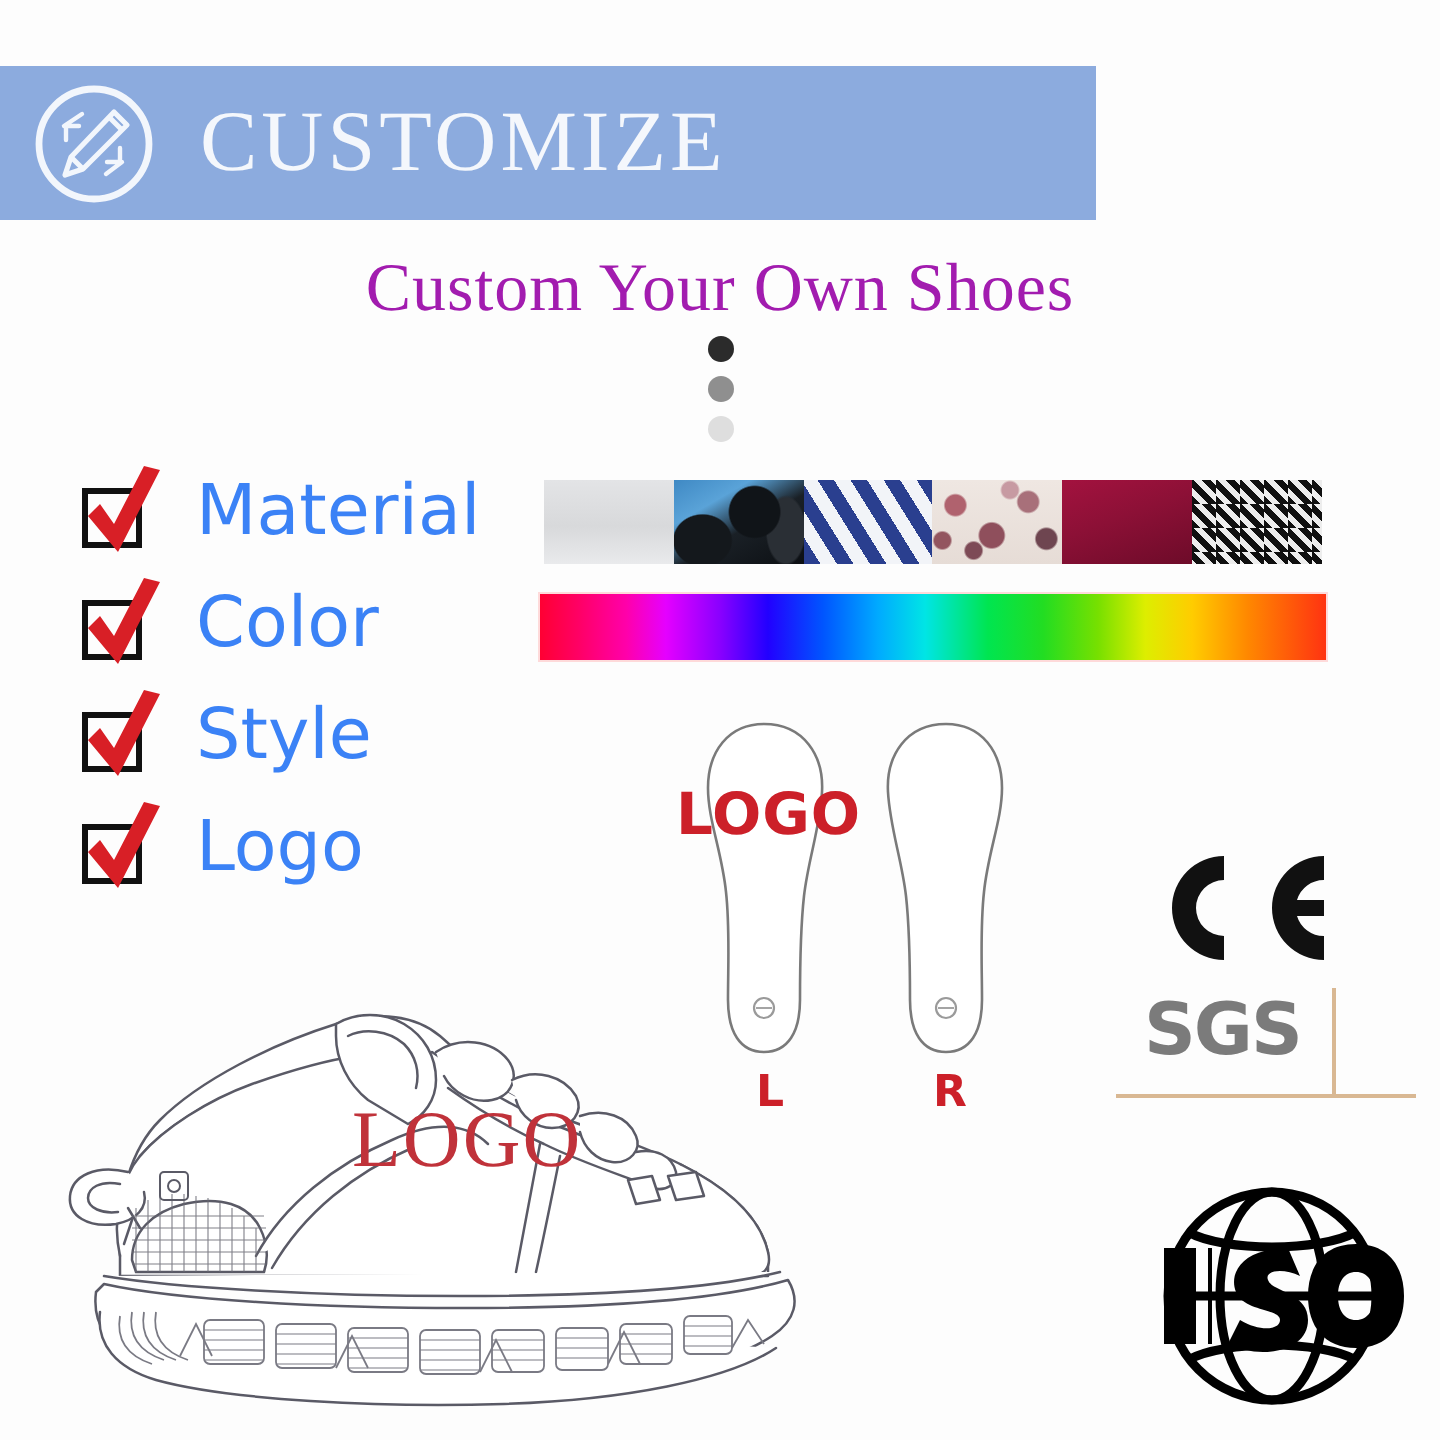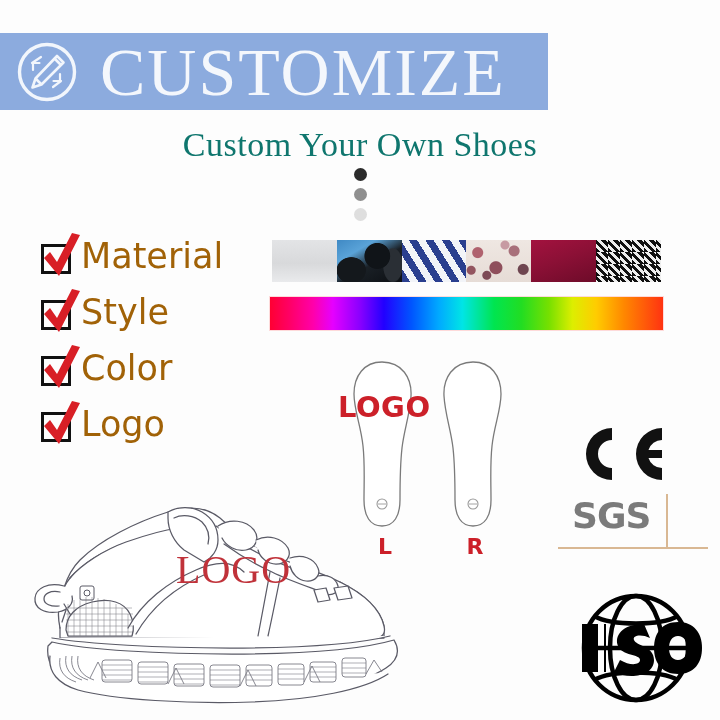--- a/index.html
+++ b/index.html
@@ -19,34 +19,34 @@
     display:flex;align-items:center;
   }
   .banner-icon{
     width:62px;height:62px;margin-left:16px;flex:0 0 auto;
     position:relative;
   }
   .banner-icon svg{display:block;width:62px;height:62px;}
   .banner-title{
     font-family:"Liberation Serif", serif;
     color:#f4f7fc;
-    font-size:68px;
+    font-size:43px;
     letter-spacing:2px;
     margin-left:22px;
     line-height:1;
     white-space:nowrap;
   }
 
   
   .subtitle{
     position:absolute;left:0;top:126px;width:720px;
     text-align:center;
     font-family:"Liberation Serif", serif;
     font-size:34px;
-    color:#0f766e;
+    color:#a21caf;
     letter-spacing:0.5px;
     white-space:nowrap;
   }
   .dots{
     position:absolute;left:0;top:168px;width:720px;
     display:flex;flex-direction:column;align-items:center;gap:7px;
   }
   .dot{width:13px;height:13px;border-radius:50%;}
   .dot.d1{background:#2b2b2b;}
   .dot.d2{background:#8f8f8f;}
@@ -63,23 +63,23 @@
   }
   .check-box{
     position:relative;width:38px;height:38px;flex:0 0 auto;
   }
   .check-box .bx{
     position:absolute;left:3px;top:6px;width:30px;height:30px;
     border:3px solid #111;box-sizing:border-box;background:transparent;
   }
   .check-box svg{position:absolute;left:-2px;top:-6px;width:46px;height:48px;}
   .check-label{
-    margin-left:5px;
+    margin-left:22px;
     font-size:35px;
-    color:#a16207;
+    color:#3b82f6;
     line-height:1;
     white-space:nowrap;
     font-family:"DejaVu Sans", sans-serif;
   }
 
   
   .swatch-strip{
     position:absolute;left:272px;top:240px;width:389px;height:42px;
     display:flex;
   }
@@ -213,31 +213,31 @@
       <div class="check-label">Material</div>
     </div>
 
     <div class="check-row">
       <div class="check-box">
         <div class="bx"></div>
         <svg viewBox="0 0 46 48">
           <path d="M8 26 L14 20 L21 30 L36 1 L44 3 L23 44 Z" fill="#d81f26"></path>
         </svg>
       </div>
-      <div class="check-label">Style</div>
+      <div class="check-label">Color</div>
     </div>
 
     <div class="check-row">
       <div class="check-box">
         <div class="bx"></div>
         <svg viewBox="0 0 46 48">
           <path d="M8 26 L14 20 L21 30 L36 1 L44 3 L23 44 Z" fill="#d81f26"></path>
         </svg>
       </div>
-      <div class="check-label">Color</div>
+      <div class="check-label">Style</div>
     </div>
 
     <div class="check-row">
       <div class="check-box">
         <div class="bx"></div>
         <svg viewBox="0 0 46 48">
           <path d="M8 26 L14 20 L21 30 L36 1 L44 3 L23 44 Z" fill="#d81f26"></path>
         </svg>
       </div>
       <div class="check-label">Logo</div>

